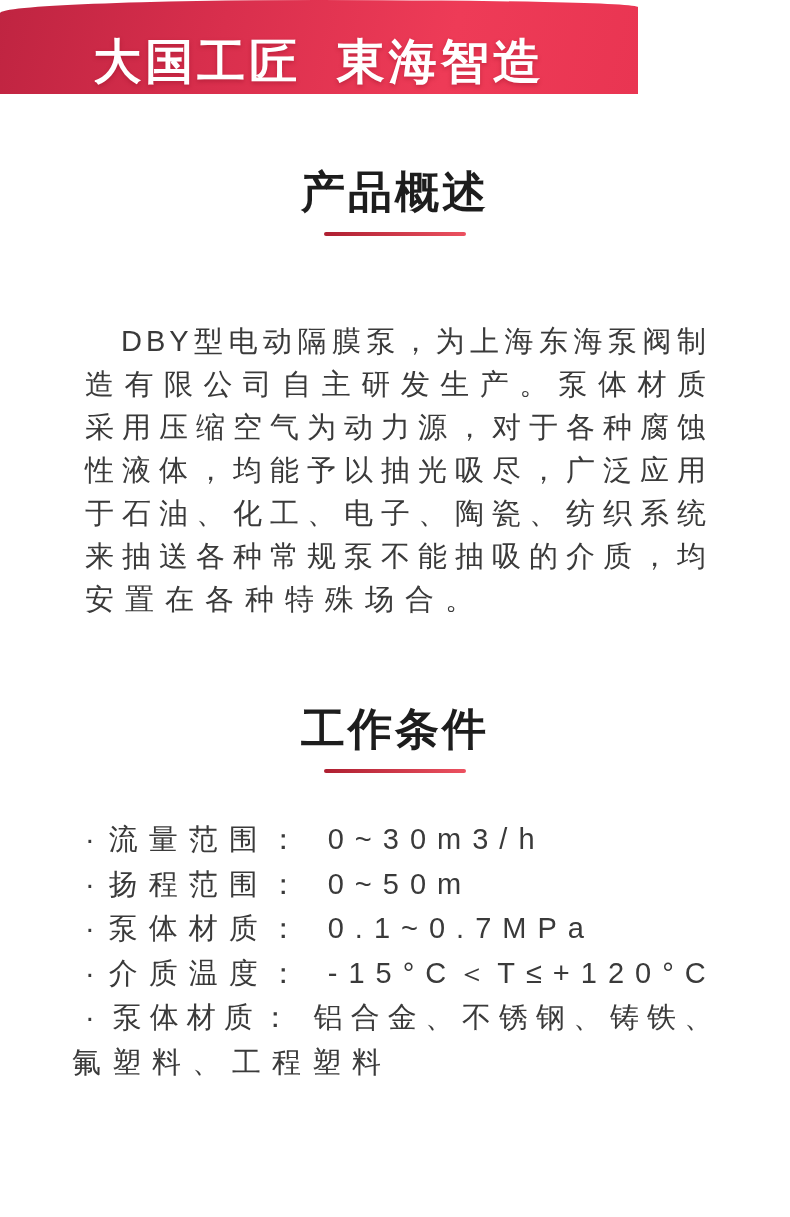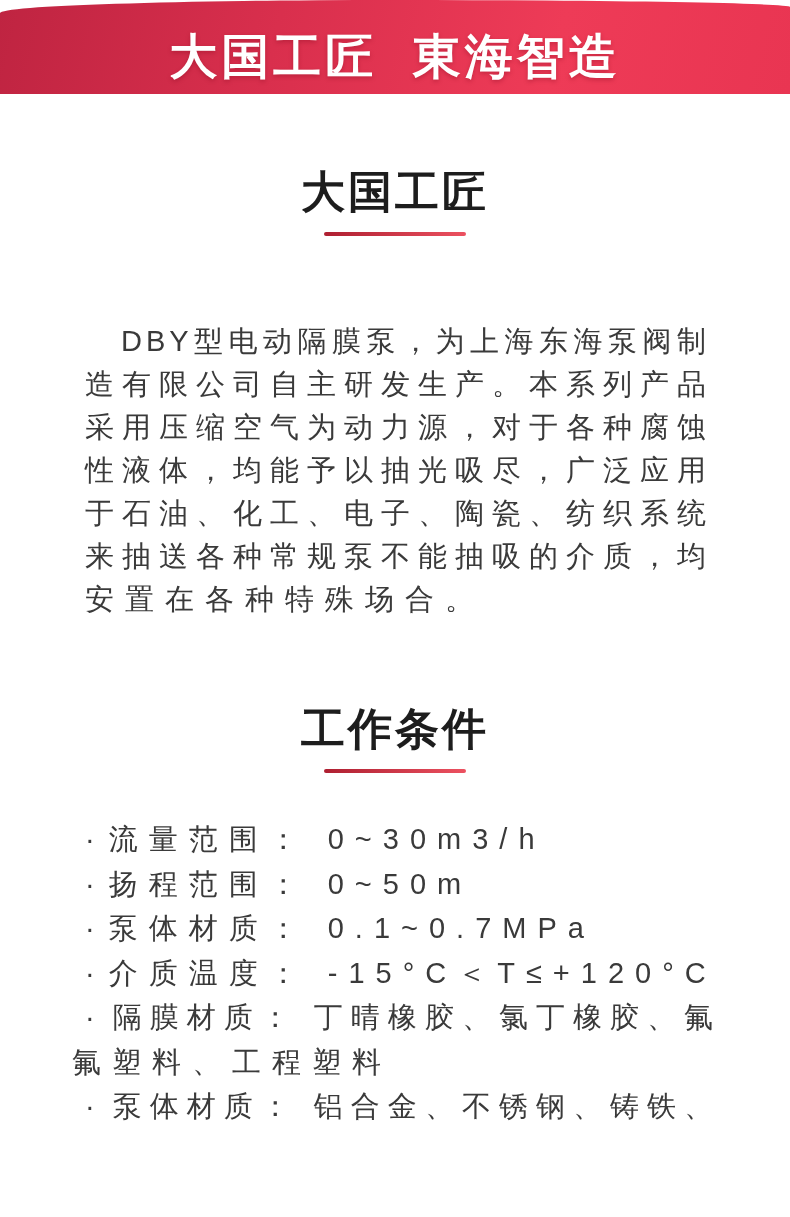--- a/index.html
+++ b/index.html
@@ -5,24 +5,24 @@
   html,body{margin:0;padding:0;}
   body{
     width:790px;height:1217px;
     background:#ffffff;
     font-family:"Liberation Sans","DejaVu Sans",sans-serif;
     overflow:hidden;
     position:relative;
   }
   
   .banner{
-    width:790px;height:94px;
+    width:638px;height:94px;
     background:linear-gradient(104deg,#bf2441 0%,#d92f4d 35%,#ee3b57 70%,#e93552 100%);
     border-radius:50% 50% 0 0 / 13px 7px 0 0;
-    display:flex;align-items:center;justify-content:center;
+    display:flex;align-items:flex-end;justify-content:center;
     box-sizing:border-box;
     padding-top:20px;
   }
   .banner-title{
     color:#ffffff;
     font-size:48px;
     font-weight:800;
     letter-spacing:4px;
     word-spacing:18px;
     text-shadow:0 2px 4px rgba(130,10,30,0.35);
@@ -78,38 +78,37 @@
   }
 </style>
 </head>
 <body>
 
 <header class="banner">
   <div class="banner-title">大国工匠 東海智造</div>
 </header>
 
 <section id="overview">
-  <h2 class="section-title">大国工匠</h2>
+  <h2 class="section-title">产品概述</h2>
   <div class="title-underline"></div>
   <div class="paragraph">
       <div class="tline just indent">DBY型电动隔膜泵，为上海东海泵阀制</div>
-      <div class="tline just">造有限公司自主研发生产。本系列产品</div>
+      <div class="tline just">造有限公司自主研发生产。泵体材质</div>
       <div class="tline just">采用压缩空气为动力源，对于各种腐蚀</div>
       <div class="tline just">性液体，均能予以抽光吸尽，广泛应用</div>
       <div class="tline just">于石油、化工、电子、陶瓷、纺织系统</div>
       <div class="tline just">来抽送各种常规泵不能抽吸的介质，均</div>
       <div class="tline plain">安置在各种特殊场合。</div>
     </div>
 </section>
 
 <section id="conditions">
   <h2 class="section-title">工作条件</h2>
   <div class="title-underline"></div>
   <div class="spec-list">
       <div class="tline plain bullet"><span class="dot">·</span><span>流量范围： 0~30m3/h</span></div>
       <div class="tline plain bullet"><span class="dot">·</span><span>扬程范围： 0~50m</span></div>
       <div class="tline plain bullet"><span class="dot">·</span><span>泵体材质： 0.1~0.7MPa</span></div>
       <div class="tline plain bullet"><span class="dot">·</span><span>介质温度： -15°C＜T≤+120°C</span></div>
-      <div class="tline just bullet"><span class="dot">·</span><span>隔膜材质： 丁晴橡胶、氯丁橡胶、氟</span></div>
+      <div class="tline just bullet"><span class="dot">·</span><span>泵体材质： 铝合金、不锈钢、铸铁、</span></div>
       <div class="tline plain">氟塑料、工程塑料</div>
-      <div class="tline just bullet"><span class="dot">·</span><span>泵体材质： 铝合金、不锈钢、铸铁、</span></div>
     </div>
 </section>
 
 </body></html>

